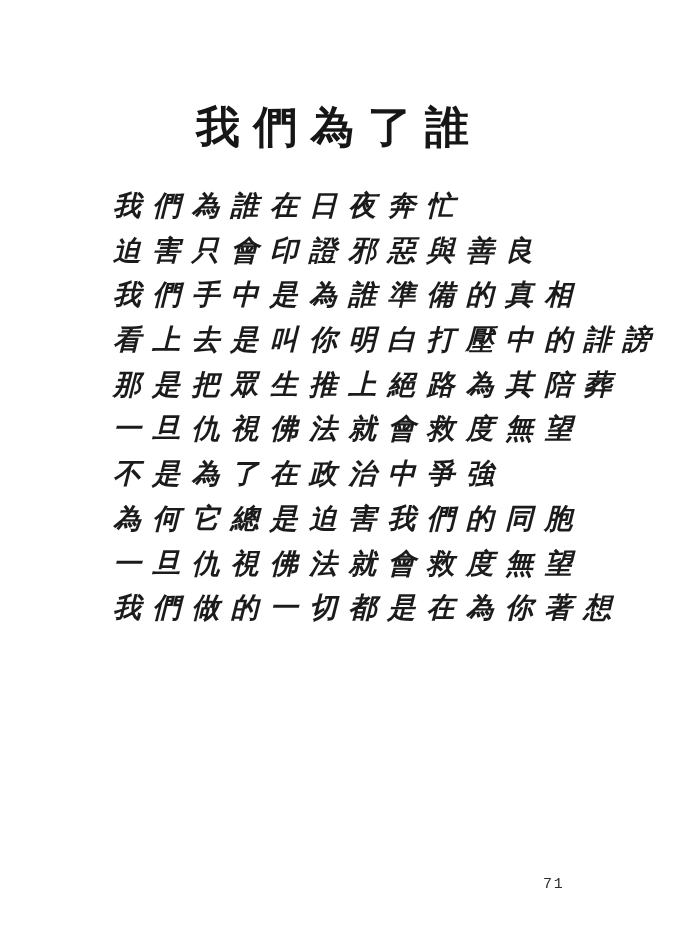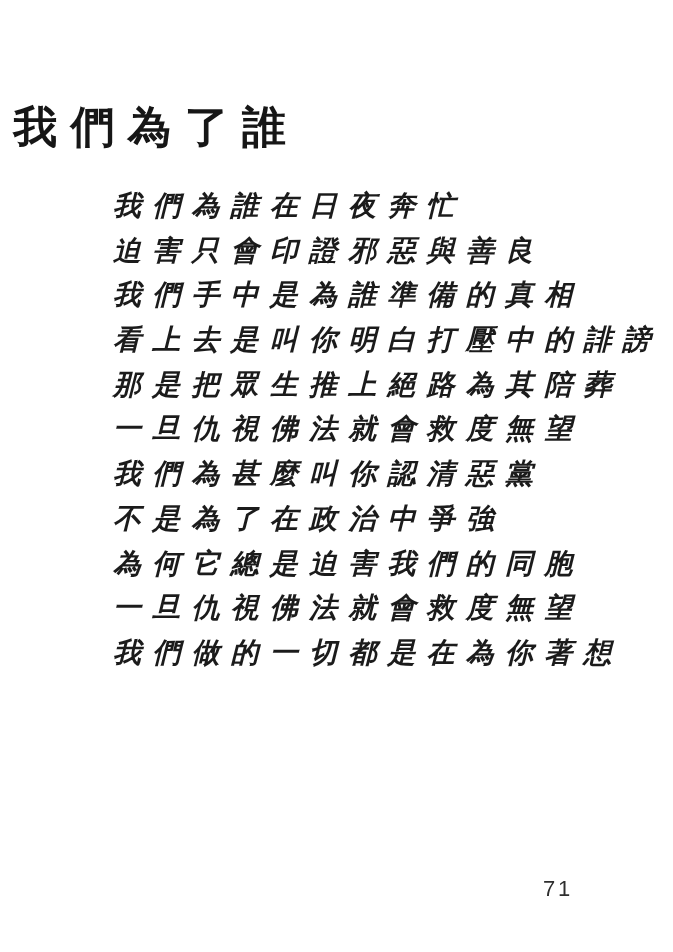--- a/index.html
+++ b/index.html
@@ -14,21 +14,21 @@
     background: #ffffff;
     overflow: hidden;
     font-family: "Liberation Serif", "DejaVu Serif", serif;
     color: #1b1b1b;
   }
   .page-title {
     position: absolute;
     top: 98px;
     left: 0;
     width: 665px;
-    text-align: left;
+    text-align: center;
     font-size: 44px;
     font-weight: bold;
     letter-spacing: 0.30em;
     text-indent: 0.30em; 
     white-space: nowrap;
     color: #161616;
   }
   .poem {
     position: absolute;
     top: 184px;
@@ -42,42 +42,41 @@
     font-size: 28px;
     font-weight: bold;
     letter-spacing: 0.40em;
     white-space: nowrap;
     color: #1b1b1b;
   }
   .page-number {
     position: absolute;
     top: 876px;
     left: 543px;
-    font-size: 22px;
+    font-size: 15px;
     font-weight: normal;
     letter-spacing: 0.12em;
     color: #2e2e2e;
-    font-family: Liberation Sans, sans-serif;
+    font-family: Liberation Mono, monospace;
   }
 </style>
 </head>
 <body>
 
 <div class="page">
 
   <div class="page-title">我們為了誰</div>
 
   <div class="poem">
     <div class="poem-line">我們為誰在日夜奔忙</div>
     <div class="poem-line">迫害只會印證邪惡與善良</div>
     <div class="poem-line">我們手中是為誰準備的真相</div>
     <div class="poem-line">看上去是叫你明白打壓中的誹謗</div>
     <div class="poem-line">那是把眾生推上絕路為其陪葬</div>
     <div class="poem-line">一旦仇視佛法就會救度無望</div>
-    <div class="poem-line">我們為甚麼叫你認清惡黨</div>
     <div class="poem-line">不是為了在政治中爭強</div>
     <div class="poem-line">為何它總是迫害我們的同胞</div>
     <div class="poem-line">一旦仇視佛法就會救度無望</div>
     <div class="poem-line">我們做的一切都是在為你著想</div>
   </div>
 
   <div class="page-number">71</div>
 
 </div>
 

